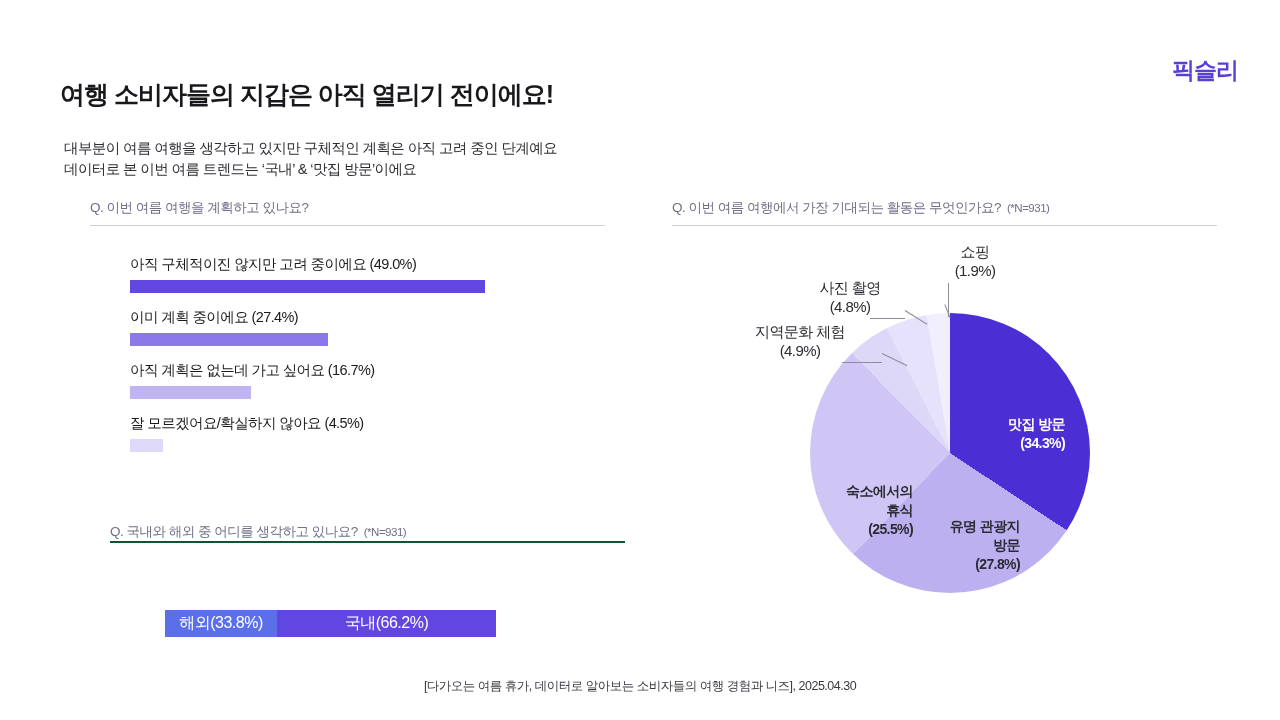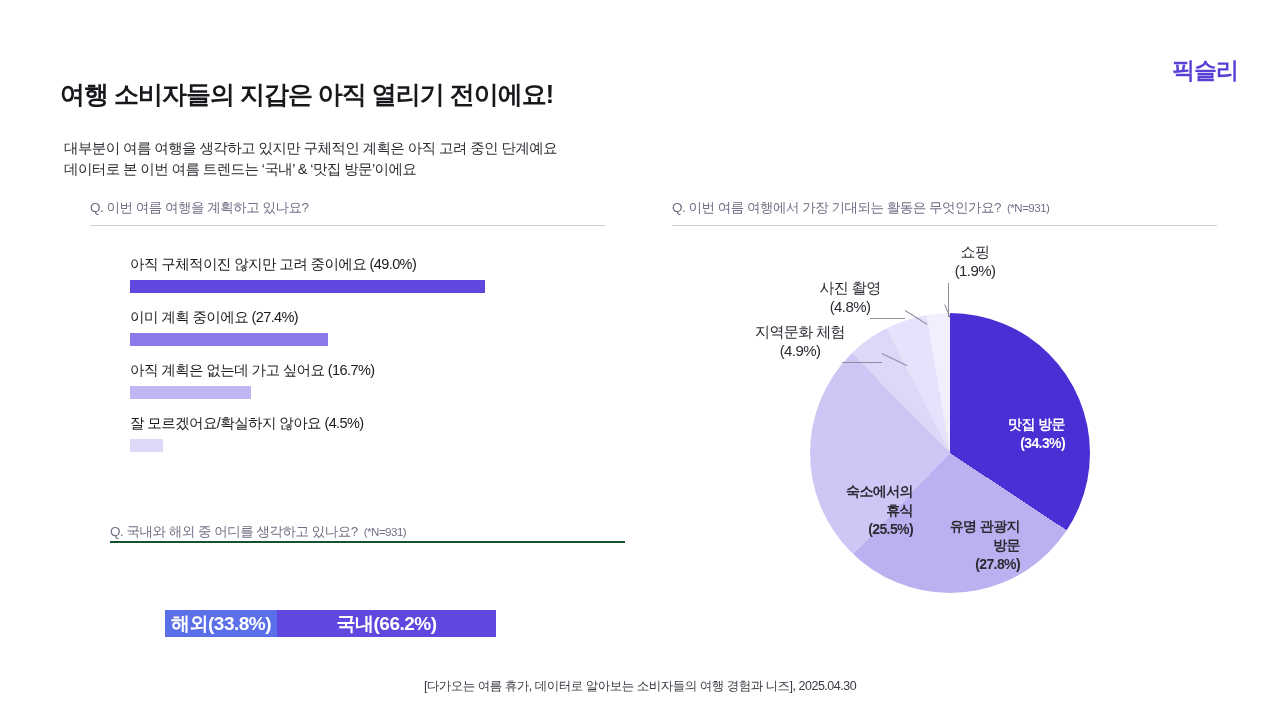--- a/index.html
+++ b/index.html
@@ -104,22 +104,22 @@
     width: 331px;
     height: 27px;
     display: flex;
   }
   .stacked-seg {
     height: 27px;
     display: flex;
     align-items: center;
     justify-content: center;
     color: #ffffff;
-    font-size: 19px;
-    font-weight: bold;
+    font-size: 16px;
+    font-weight: normal;
     letter-spacing: -0.5px;
   }
   
   .q-right {
     position: absolute;
     left: 672px;
     top: 199px;
     width: 545px;
     border-bottom: 1px solid #cfcfd8;
     padding-bottom: 8px;

